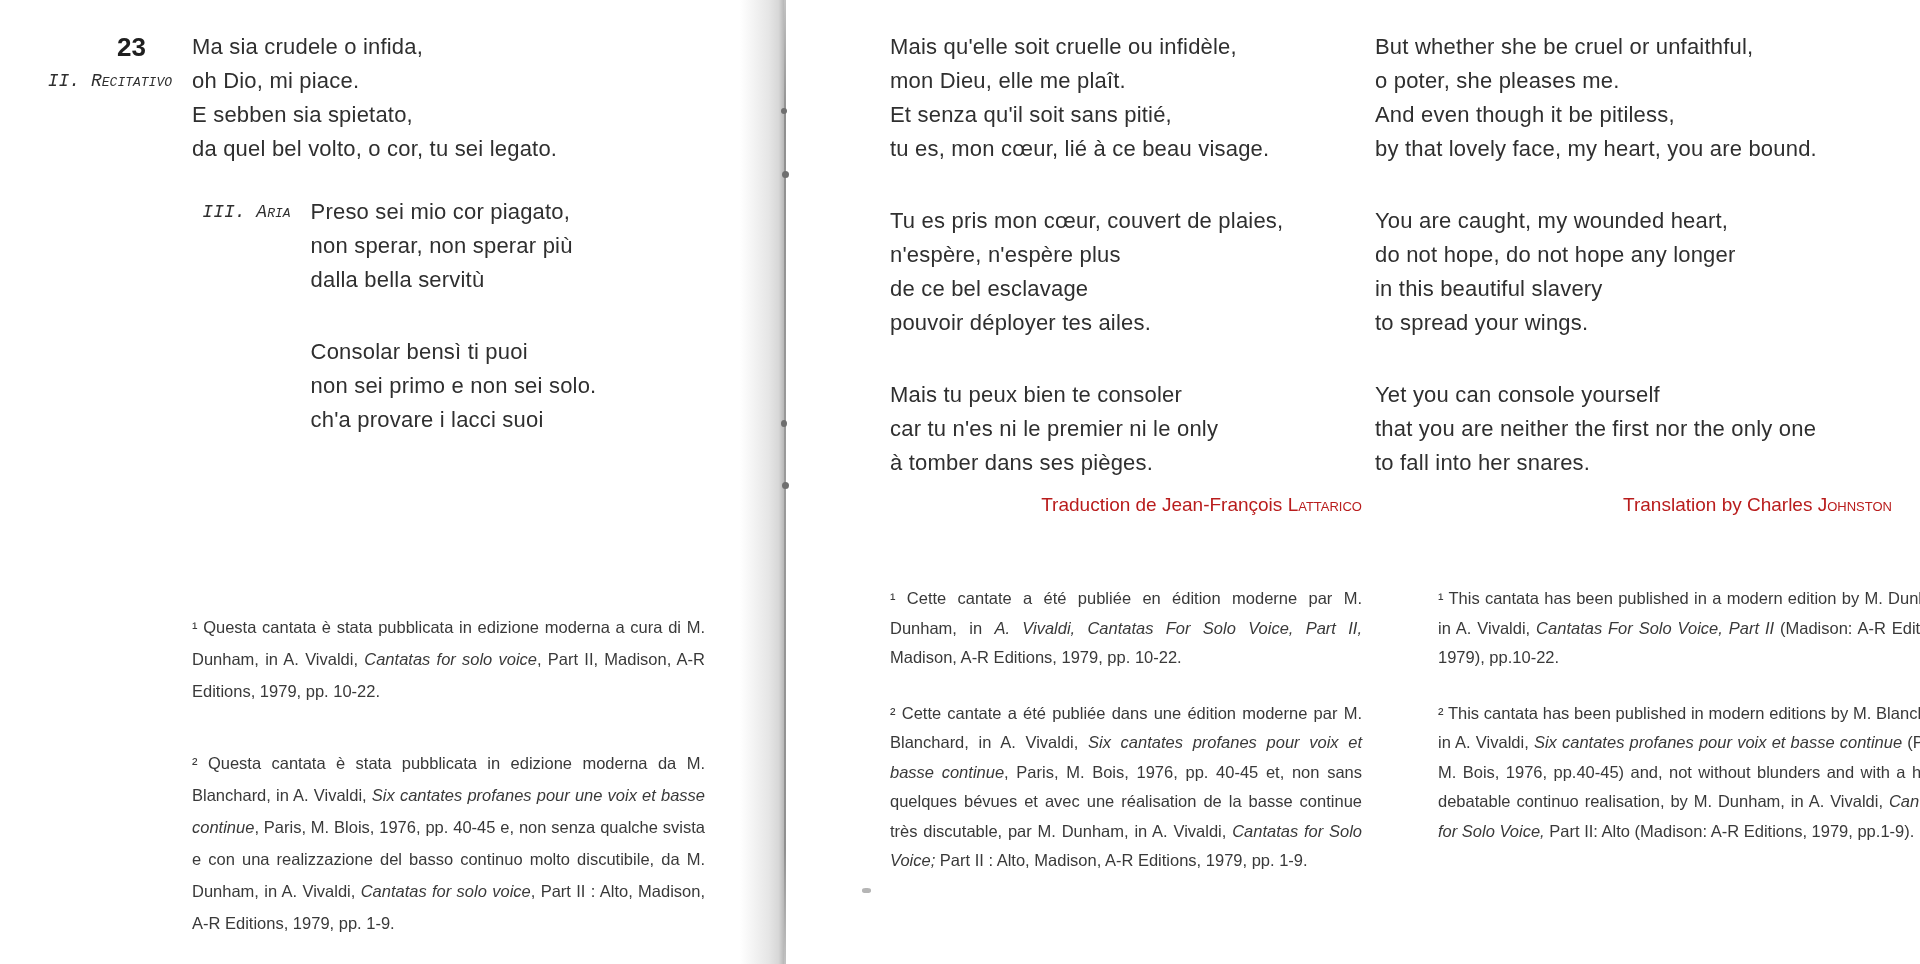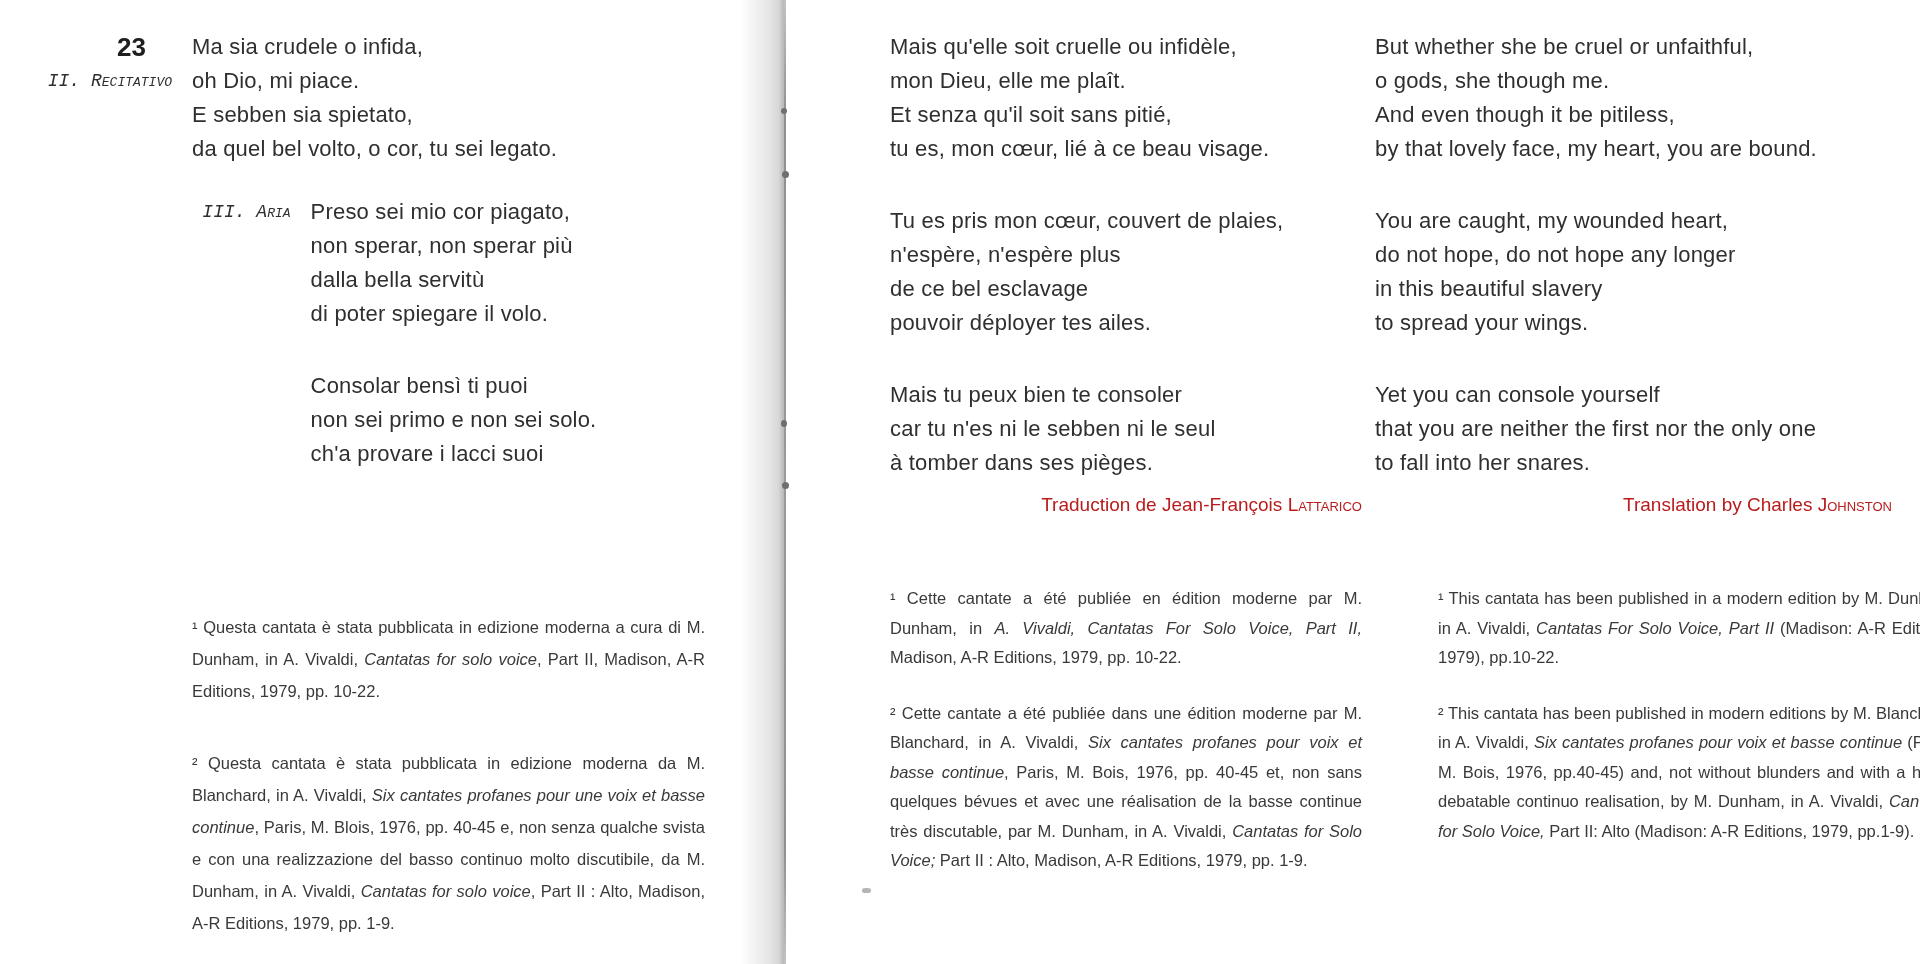--- a/index.html
+++ b/index.html
@@ -84,21 +84,20 @@
 
     <div class="section">
       <div class="section-label">
         <div class="movement-label">III. Aria</div>
       </div>
       <div class="section-body verse">
         <div class="stanza">
             <div>Preso sei mio cor piagato,</div>
             <div>non sperar, non sperar più</div>
             <div>dalla bella servitù</div>
-            <div>di poter spiegare il volo.</div>
           </div>
         <div class="stanza">
             <div>Consolar bensì ti puoi</div>
             <div>non sei primo e non sei solo.</div>
             <div>ch'a provare i lacci suoi</div>
           </div>
       </div>
     </div>
 
   </section>
@@ -124,38 +123,38 @@
         <div>tu es, mon cœur, lié à ce beau visage.</div>
       </div>
     <div class="stanza">
         <div>Tu es pris mon cœur, couvert de plaies,</div>
         <div>n'espère, n'espère plus</div>
         <div>de ce bel esclavage</div>
         <div>pouvoir déployer tes ailes.</div>
       </div>
     <div class="stanza">
         <div>Mais tu peux bien te consoler</div>
-        <div>car tu n'es ni le sebben ni le seul</div>
+        <div>car tu n'es ni le premier ni le only</div>
         <div>à tomber dans ses pièges.</div>
       </div>
   </section>
 
   <div class="credit credit-fr">
     <span>Traduction de Jean-François </span><span class="credit-name">Lattarico</span>
   </div>
 
   <div class="fn-fr">
     <p class="footnote"><span>¹ Cette cantate a été publiée en édition moderne par M. Dunham, in </span><em>A. Vivaldi, Cantatas For Solo Voice, Part II,</em><span> Madison, A-R Editions, 1979, pp. 10-22.</span></p>
     <p class="footnote"><span>² Cette cantate a été publiée dans une édition moderne par M. Blanchard, in A. Vivaldi, </span><em>Six cantates profanes pour voix et basse continue</em><span>, Paris, M. Bois, 1976, pp. 40-45 et, non sans quelques bévues et avec une réalisation de la basse continue très discutable, par M. Dunham, in A. Vivaldi, </span><em>Cantatas for Solo Voice;</em><span> Part II : Alto, Madison, A-R Editions, 1979, pp. 1-9.</span></p>
   </div>
 
   <section class="col-en verse">
     <div class="stanza">
         <div>But whether she be cruel or unfaithful,</div>
-        <div>o gods, she though me.</div>
+        <div>o poter, she pleases me.</div>
         <div>And even though it be pitiless,</div>
         <div>by that lovely face, my heart, you are bound.</div>
       </div>
     <div class="stanza">
         <div>You are caught, my wounded heart,</div>
         <div>do not hope, do not hope any longer</div>
         <div>in this beautiful slavery</div>
         <div>to spread your wings.</div>
       </div>
     <div class="stanza">

